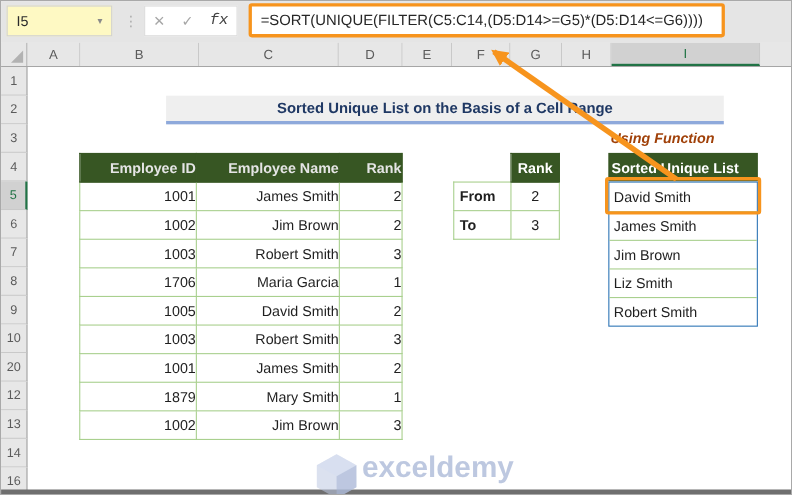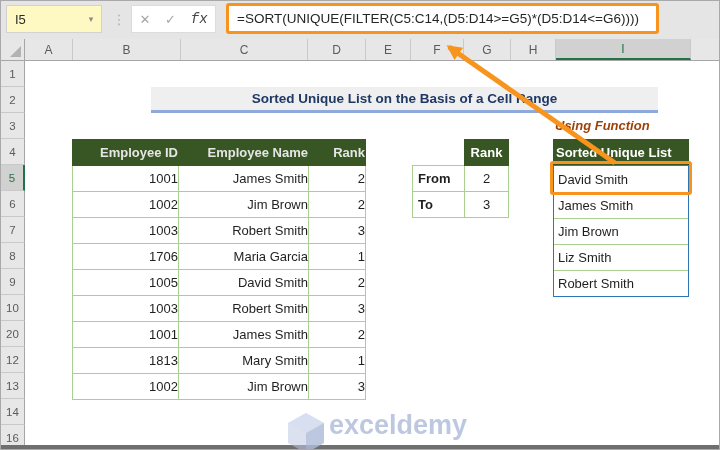--- a/index.html
+++ b/index.html
@@ -190,21 +190,21 @@
             <td>1003</td>
             <td>Robert Smith</td>
             <td>3</td>
           </tr>
       <tr>
             <td>1001</td>
             <td>James Smith</td>
             <td>2</td>
           </tr>
       <tr>
-            <td>1813</td>
+            <td>1879</td>
             <td>Mary Smith</td>
             <td>1</td>
           </tr>
       <tr>
             <td>1002</td>
             <td>Jim Brown</td>
             <td>3</td>
           </tr>
     </tbody>
       </table>

